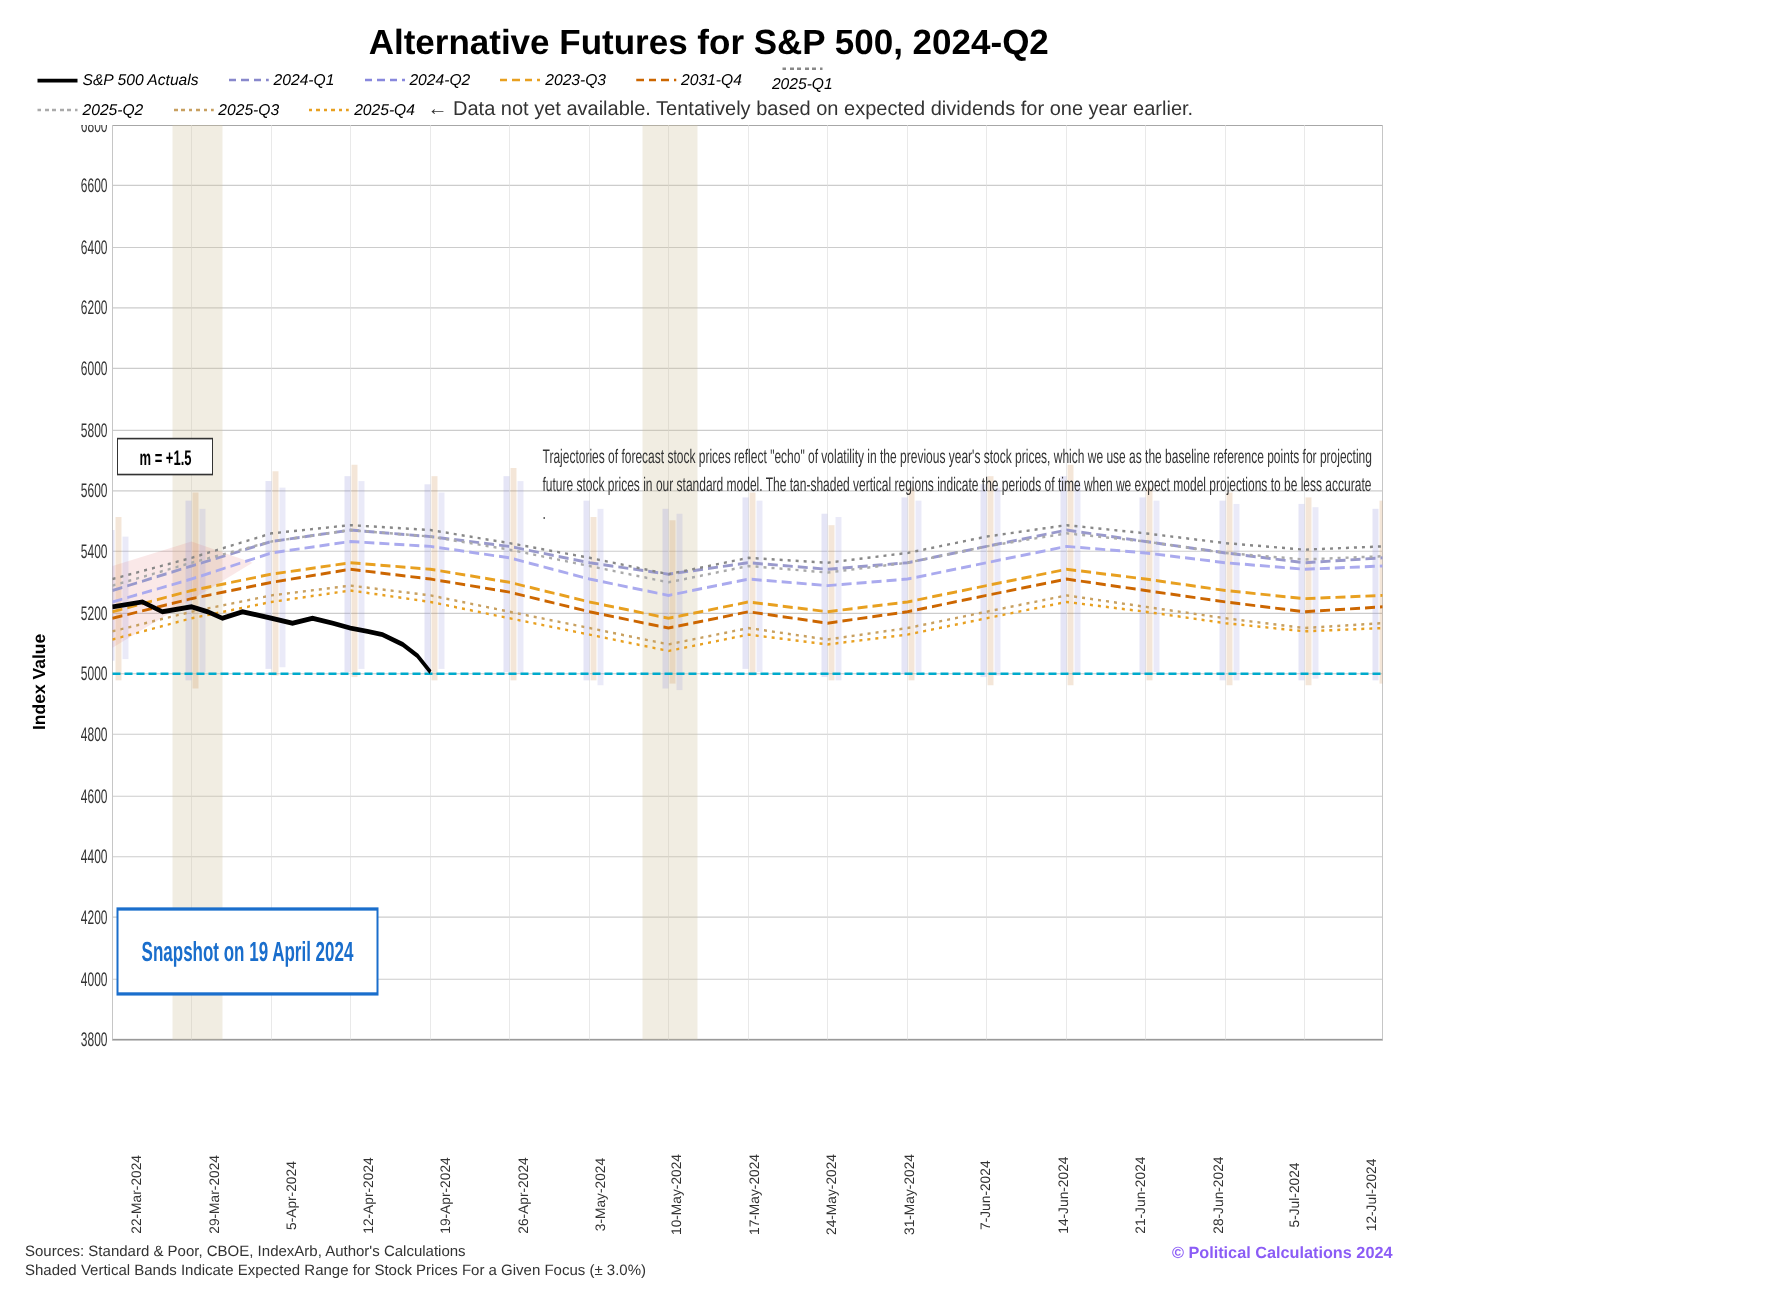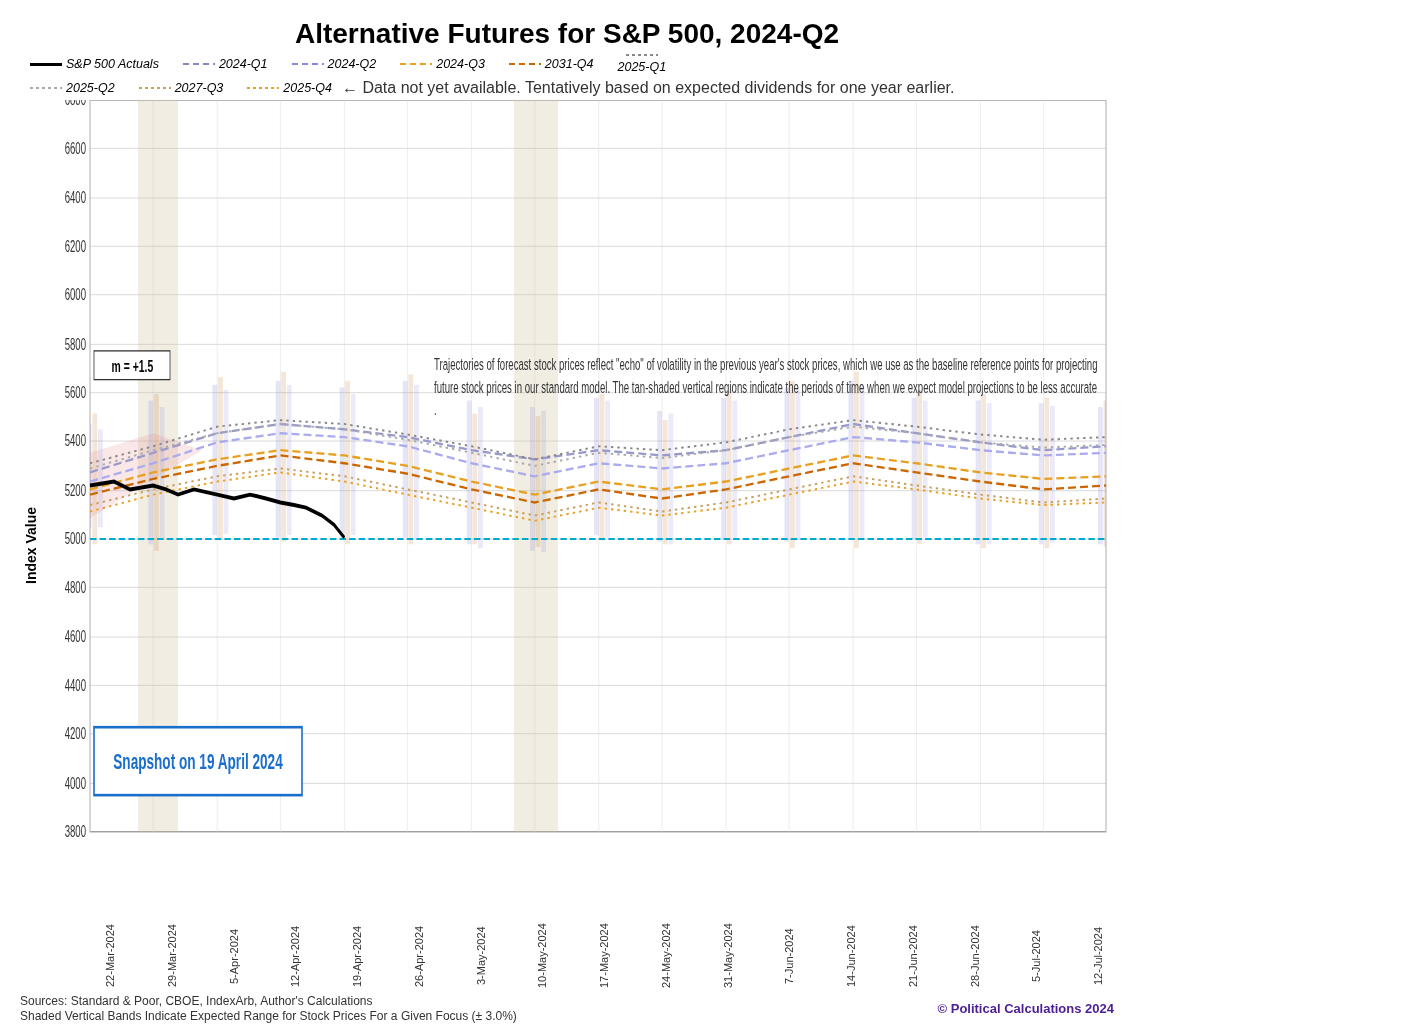--- a/index.html
+++ b/index.html
@@ -135,28 +135,28 @@
       font-size: 11px;
       color: #333;
       writing-mode: vertical-rl;
       transform: rotate(180deg);
       text-align: center;
       white-space: nowrap;
     }
     .footer {
       display: flex;
       justify-content: space-between;
-      align-items: center;
+      align-items: flex-start;
       font-size: 12px;
       color: #333;
       padding: 4px 0 0 0;
       flex-shrink: 0;
     }
     .footer-left { display: flex; flex-direction: column; gap: 1px; }
-    .footer-right { font-size: 13px; font-weight: bold; color: #4c1d95; }
+    .footer-right { font-size: 13px; font-weight: bold; color: #8b5cf6; }
   </style>
 </head>
 <body>
 
 <div class="page-wrapper">
 
   <div class="title">Alternative Futures for S&amp;P 500, 2024-Q2</div>
 
   <div class="legend-row">
     <div class="legend-item">
@@ -166,40 +166,40 @@
     <div class="legend-item" style="margin-left:18px;">
       <span class="legend-line dashed-purple"></span>
       <span>2024-Q1</span>
     </div>
     <div class="legend-item" style="margin-left:18px;">
       <span class="legend-line dashed-blue"></span>
       <span>2024-Q2</span>
     </div>
     <div class="legend-item" style="margin-left:18px;">
       <span class="legend-line dashed-orange"></span>
-      <span>2024-Q3</span>
+      <span>2023-Q3</span>
     </div>
     <div class="legend-item" style="margin-left:18px;">
       <span class="legend-line dashed-darkorange"></span>
       <span>2031-Q4</span>
     </div>
     <div class="legend-item" style="margin-left:18px;flex-direction:column;">
       <span class="legend-line dotted-gray"></span>
       <span>2025-Q1</span>
     </div>
   </div>
 
   <div class="legend-row">
     <div class="legend-item">
       <span class="legend-line dotted-lightgray"></span>
       <span>2025-Q2</span>
     </div>
     <div class="legend-item" style="margin-left:18px;">
       <span class="legend-line dotted-tan"></span>
-      <span>2027-Q3</span>
+      <span>2025-Q3</span>
     </div>
     <div class="legend-item" style="margin-left:18px;justify-content:center;">
       <span class="legend-line dotted-orange2"></span>
       <span>2025-Q4</span>
     </div>
     <span class="legend-note">← Data not yet available.  Tentatively based on expected dividends for one year earlier.</span>
   </div>
 
   <div class="chart-area">
     <div class="y-axis-label">Index Value</div>

